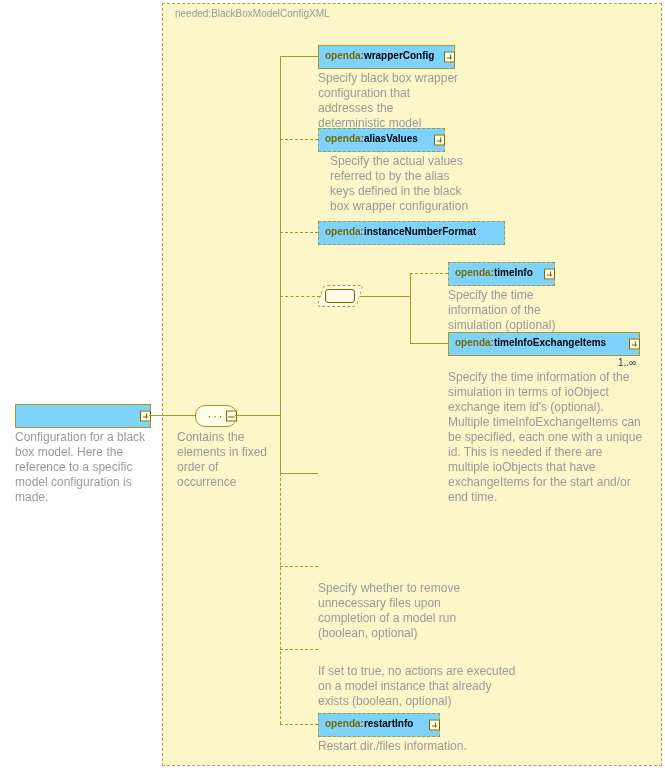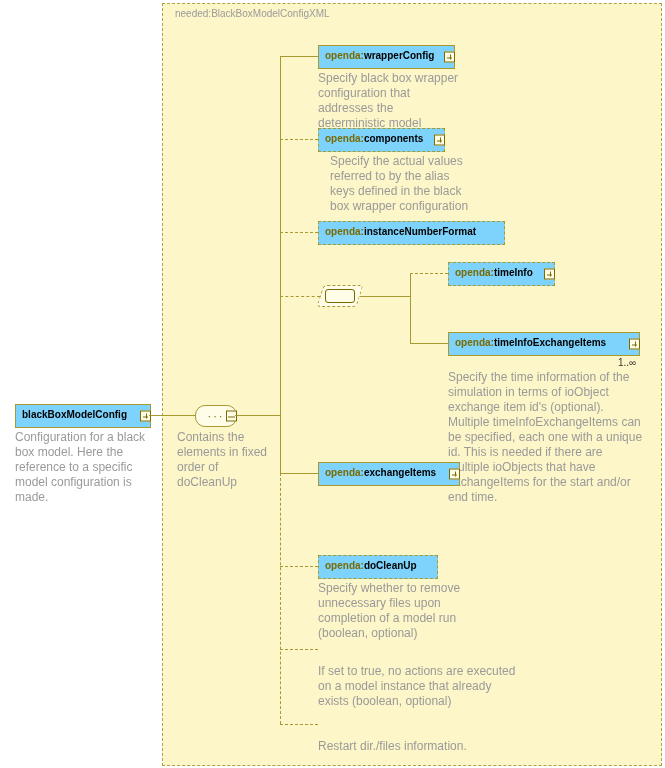--- a/index.html
+++ b/index.html
@@ -30,75 +30,72 @@
 </style>
 </head>
 <body>
 
 <div class="canvas">
 
   <div class="bgbox" style="left:162px;top:3px;width:498px;height:761px"></div>
   <div class="bg-label" style="left:175px;top:8px">needed:BlackBoxModelConfigXML</div>
 
   <div class="node" style="left:15px;top:404px;width:134px;height:22px">
-    <div class="node-inner"><span class="nm">blackBoxModelConfig</span></div>
     <div class="expand"></div>
   </div>
   <div class="desc" style="left:15px;top:430px;width:140px">Configuration for a black box model. Here the reference to a specific model configuration is made.</div>
 
   <div class="seq" style="left:195px;top:405px">
     <div class="dots">···</div>
     <div class="mini"></div>
   </div>
-  <div class="desc" style="left:177px;top:430px;width:95px">Contains the elements in fixed order of doCleanUp</div>
+  <div class="desc" style="left:177px;top:430px;width:95px">Contains the elements in fixed order of occurrence</div>
 
   <div class="choice" style="left:320px;top:285px">
       <div class="sw"></div>
     </div>
 
   <div class="node" style="left:318px;top:45px;width:135px;height:22px">
     <div class="node-inner"><span class="ns">openda:</span><span class="nm">wrapperConfig</span></div>
     <div class="expand"></div>
   </div>
   <div class="desc" style="left:318px;top:71px;width:145px">Specify black box wrapper configuration that addresses the deterministic model</div>
 
   <div class="node optional" style="left:318px;top:128px;width:125px;height:22px">
-    <div class="node-inner"><span class="ns">openda:</span><span class="nm">components</span></div>
+    <div class="node-inner"><span class="ns">openda:</span><span class="nm">aliasValues</span></div>
     <div class="expand"></div>
   </div>
   <div class="desc" style="left:330px;top:154px;width:145px">Specify the actual values referred to by the alias keys defined in the black box wrapper configuration</div>
 
   <div class="node optional" style="left:448px;top:262px;width:105px;height:22px">
     <div class="node-inner"><span class="ns">openda:</span><span class="nm">timeInfo</span></div>
     <div class="expand"></div>
   </div>
 
   <div class="node optional" style="left:318px;top:221px;width:185px;height:22px">
     <div class="node-inner"><span class="ns">openda:</span><span class="nm">instanceNumberFormat</span></div>
   </div>
+  <div class="desc" style="left:448px;top:288px;width:140px">Specify the time information of the simulation (optional)</div>
 
   <div class="node" style="left:448px;top:332px;width:190px;height:22px">
     <div class="node-inner"><span class="ns">openda:</span><span class="nm">timeInfoExchangeItems</span></div>
     <div class="expand"></div>
   </div>
   <div class="occur" style="left:618px;top:357px">1..∞</div>
   <div class="desc" style="left:448px;top:370px;width:198px">Specify the time information of the simulation in terms of ioObject exchange item id's (optional). Multiple timeInfoExchangeItems can be specified, each one with a unique id. This is needed if there are multiple ioObjects that have exchangeItems for the start and/or end time.</div>
 
-  <div class="node" style="left:318px;top:462px;width:140px;height:22px">
-    <div class="node-inner"><span class="ns">openda:</span><span class="nm">exchangeItems</span></div>
-    <div class="expand"></div>
-  </div>
 
-  <div class="node optional" style="left:318px;top:555px;width:118px;height:22px">
-    <div class="node-inner"><span class="ns">openda:</span><span class="nm">doCleanUp</span></div>
-  </div>
   <div class="desc" style="left:318px;top:581px;width:150px">Specify whether to remove unnecessary files upon completion of a model run (boolean, optional)</div>
 
   <div class="desc" style="left:318px;top:664px;width:200px">If set to true, no actions are executed on a model instance that already exists (boolean, optional)</div>
 
+  <div class="node optional" style="left:318px;top:713px;width:120px;height:22px">
+    <div class="node-inner"><span class="ns">openda:</span><span class="nm">restartInfo</span></div>
+    <div class="expand"></div>
+  </div>
   <div class="desc" style="left:318px;top:739px;width:150px">Restart dir./files information.</div>
 
   <div class="hline" style="left:149px;top:415px;width:46px"></div>
   <div class="hline" style="left:235px;top:415px;width:45px"></div>
   <div class="vline" style="left:280px;top:56px;height:417px"></div>
 
   <div class="hline" style="left:280px;top:56px;width:38px"></div>
   <div class="hline dashed" style="left:280px;top:139px;width:38px"></div>
   <div class="hline dashed" style="left:280px;top:232px;width:38px"></div>
   <div class="hline dashed" style="left:280px;top:296px;width:40px"></div>

